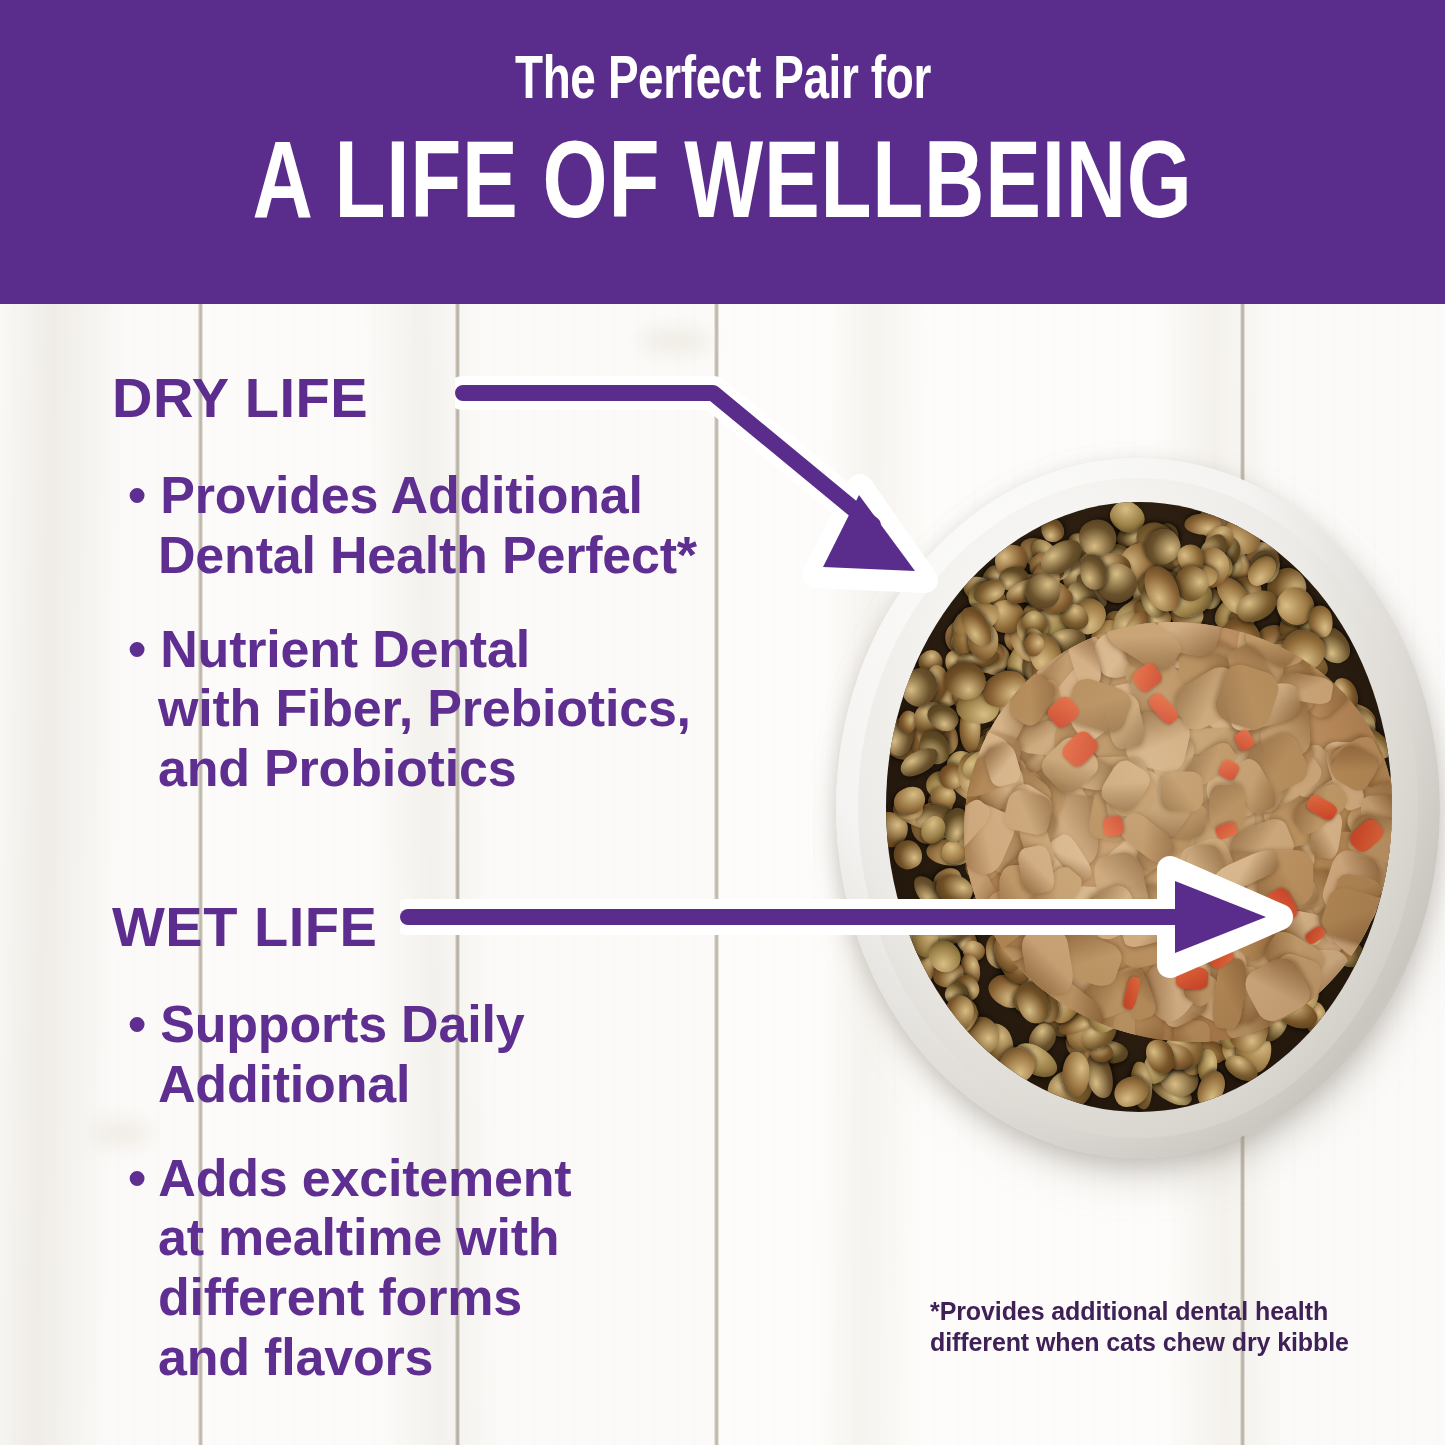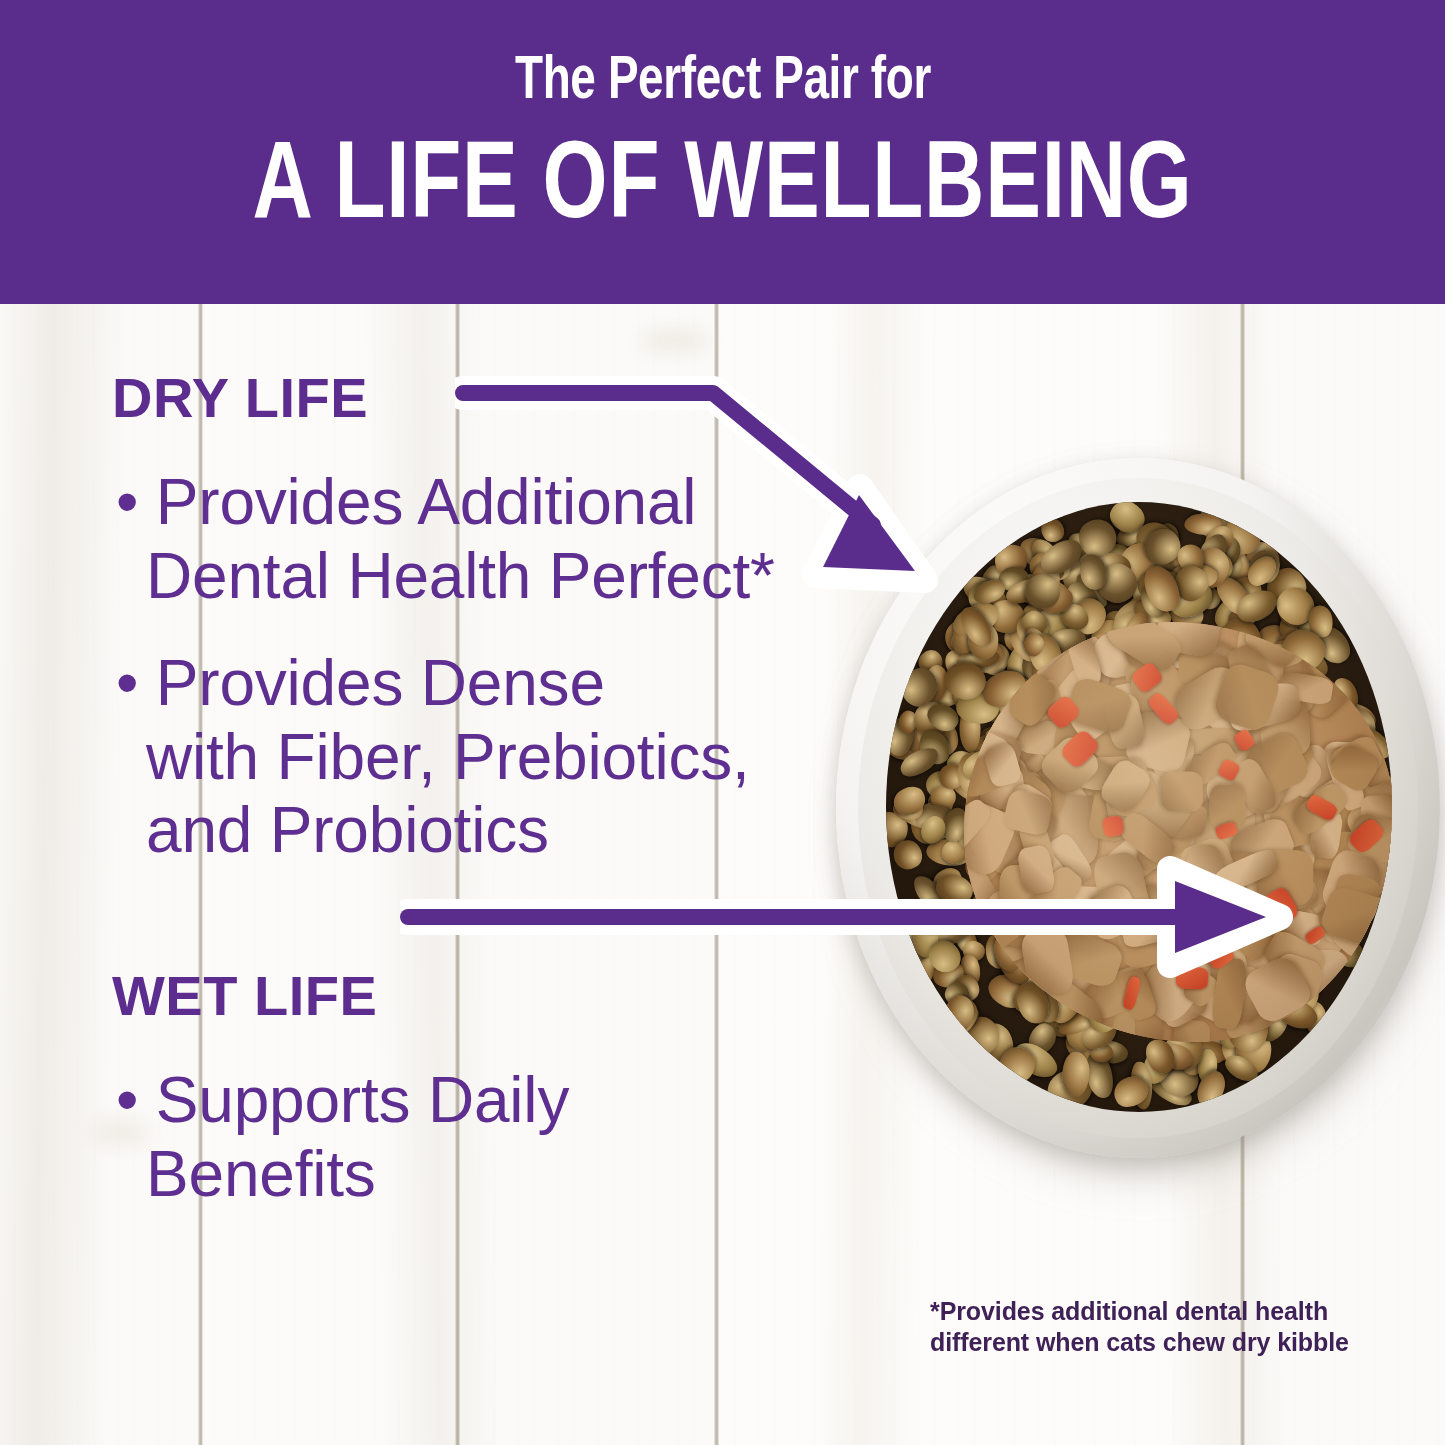--- a/index.html
+++ b/index.html
@@ -72,22 +72,22 @@
     white-space:nowrap;
   }
 
   
   .copy{position:absolute;left:112px;top:370px;width:700px;}
   .sec-title{
     color:#5c2d8f;font-weight:bold;font-size:56px;line-height:1;
     letter-spacing:.5px;margin:0 0 40px 0;white-space:nowrap;
   }
   .bullet{
-    color:#5e2e91;font-size:64px;line-height:1.15;font-weight:400;
-    margin:0 0 34px 4px;letter-spacing:-0.2px;
+    color:#5e2e91;font-size:52px;line-height:1.15;font-weight:700;
+    margin:0 0 34px 16px;letter-spacing:-0.2px;
     text-indent:-30px;padding-left:30px;
   }
   .gap{height:66px;}
 
   
   .arrow-dry{position:absolute;left:455px;top:375px;width:660px;height:230px;pointer-events:none;}
   .arrow-wet{position:absolute;left:400px;top:855px;width:920px;height:140px;pointer-events:none;}
 
   
   .bowl-wrap{position:absolute;left:836px;top:438px;width:620px;height:800px;}
@@ -882,34 +882,40 @@
   <div class="copy">
 
     <h2 class="sec-title">DRY LIFE</h2>
 
     <p class="bullet">
       <span>• Provides Additional</span><br>
       <span>Dental Health Perfect*</span>
     </p>
 
     <p class="bullet">
-      <span>• Provides Dense</span><br>
+      <span>• Nutrient Dental</span><br>
       <span>with Fiber, Prebiotics,</span><br>
       <span>and Probiotics</span>
     </p>
 
     <div class="gap"></div>
 
     <h2 class="sec-title">WET LIFE</h2>
 
     <p class="bullet">
       <span>• Supports Daily</span><br>
-      <span>Benefits</span>
+      <span>Additional</span>
     </p>
 
+    <p class="bullet">
+      <span>• Adds excitement</span><br>
+      <span>at mealtime with</span><br>
+      <span>different forms</span><br>
+      <span>and flavors</span>
+    </p>
   </div>
 
   <div class="footnote">
     <div>*Provides additional dental health</div>
     <div>different when cats chew dry kibble</div>
   </div>
 
 </div>
 
 </body></html>

